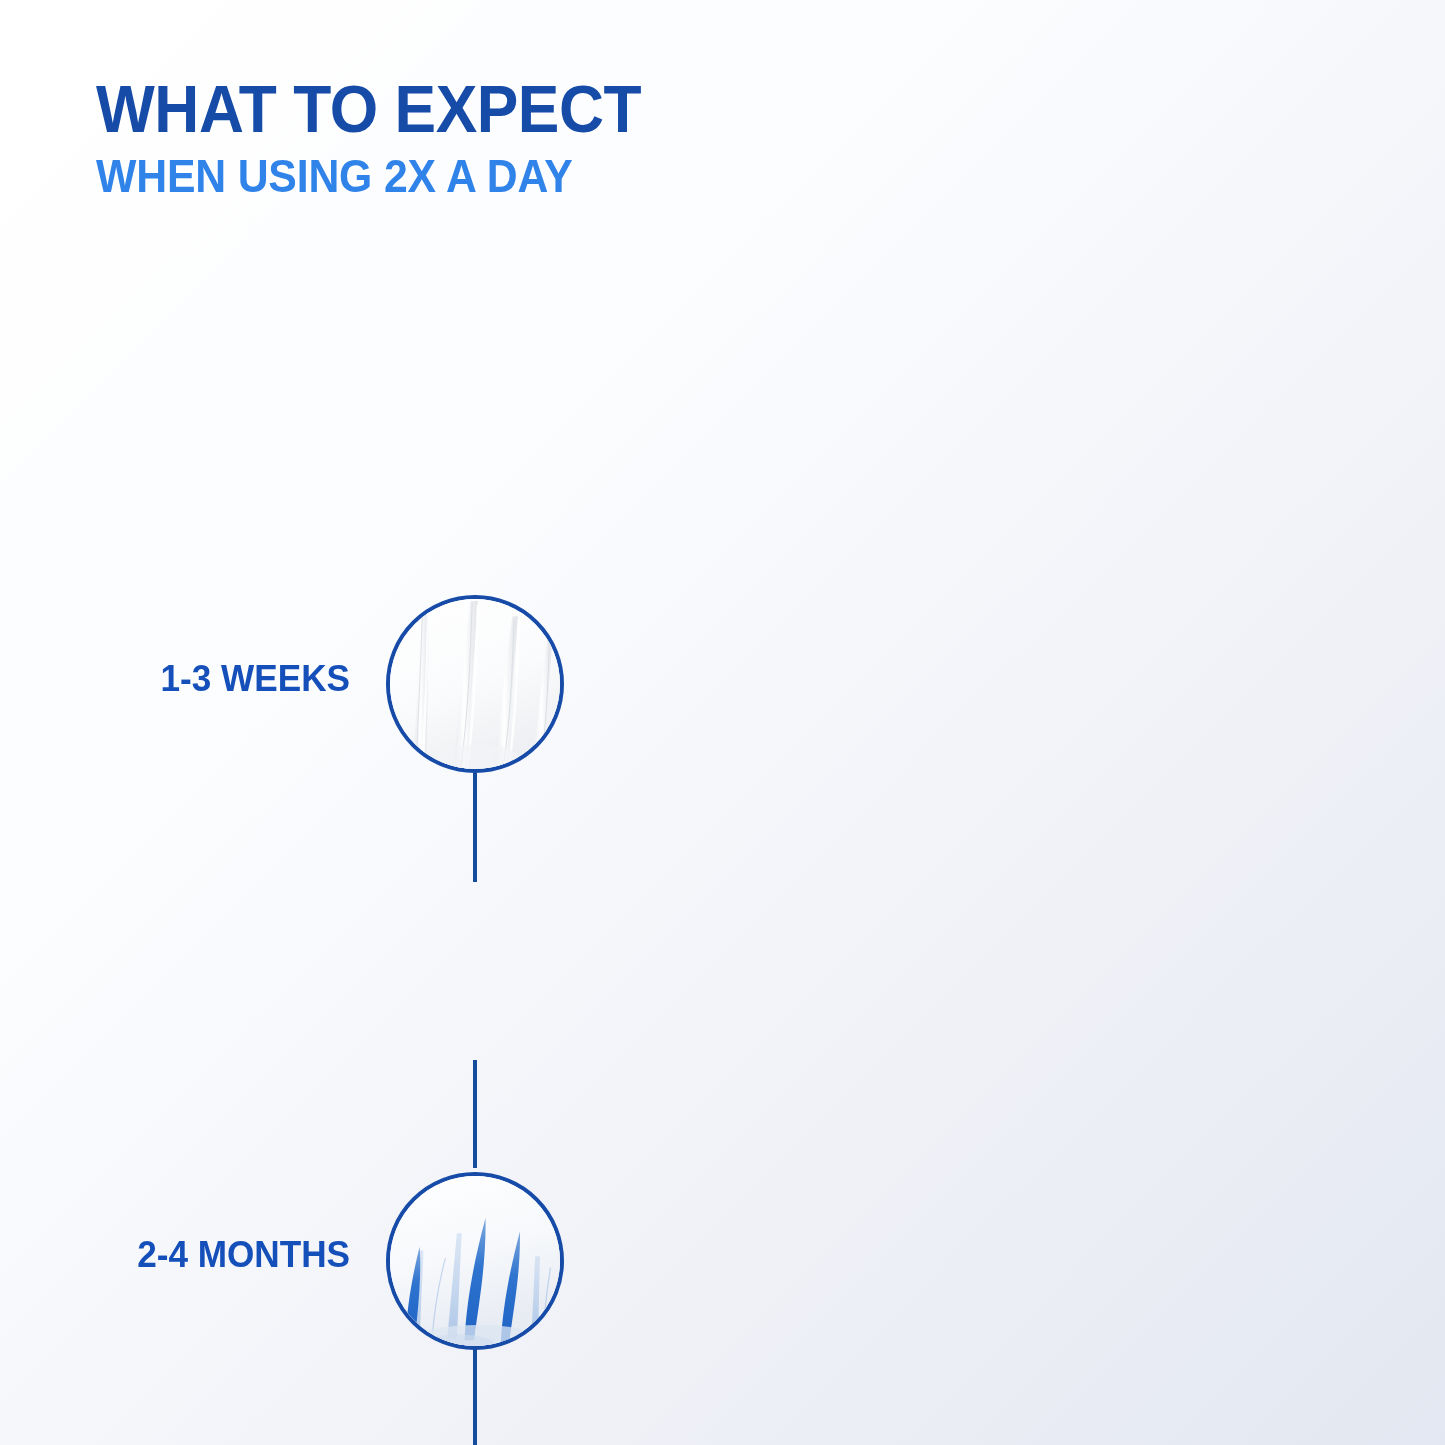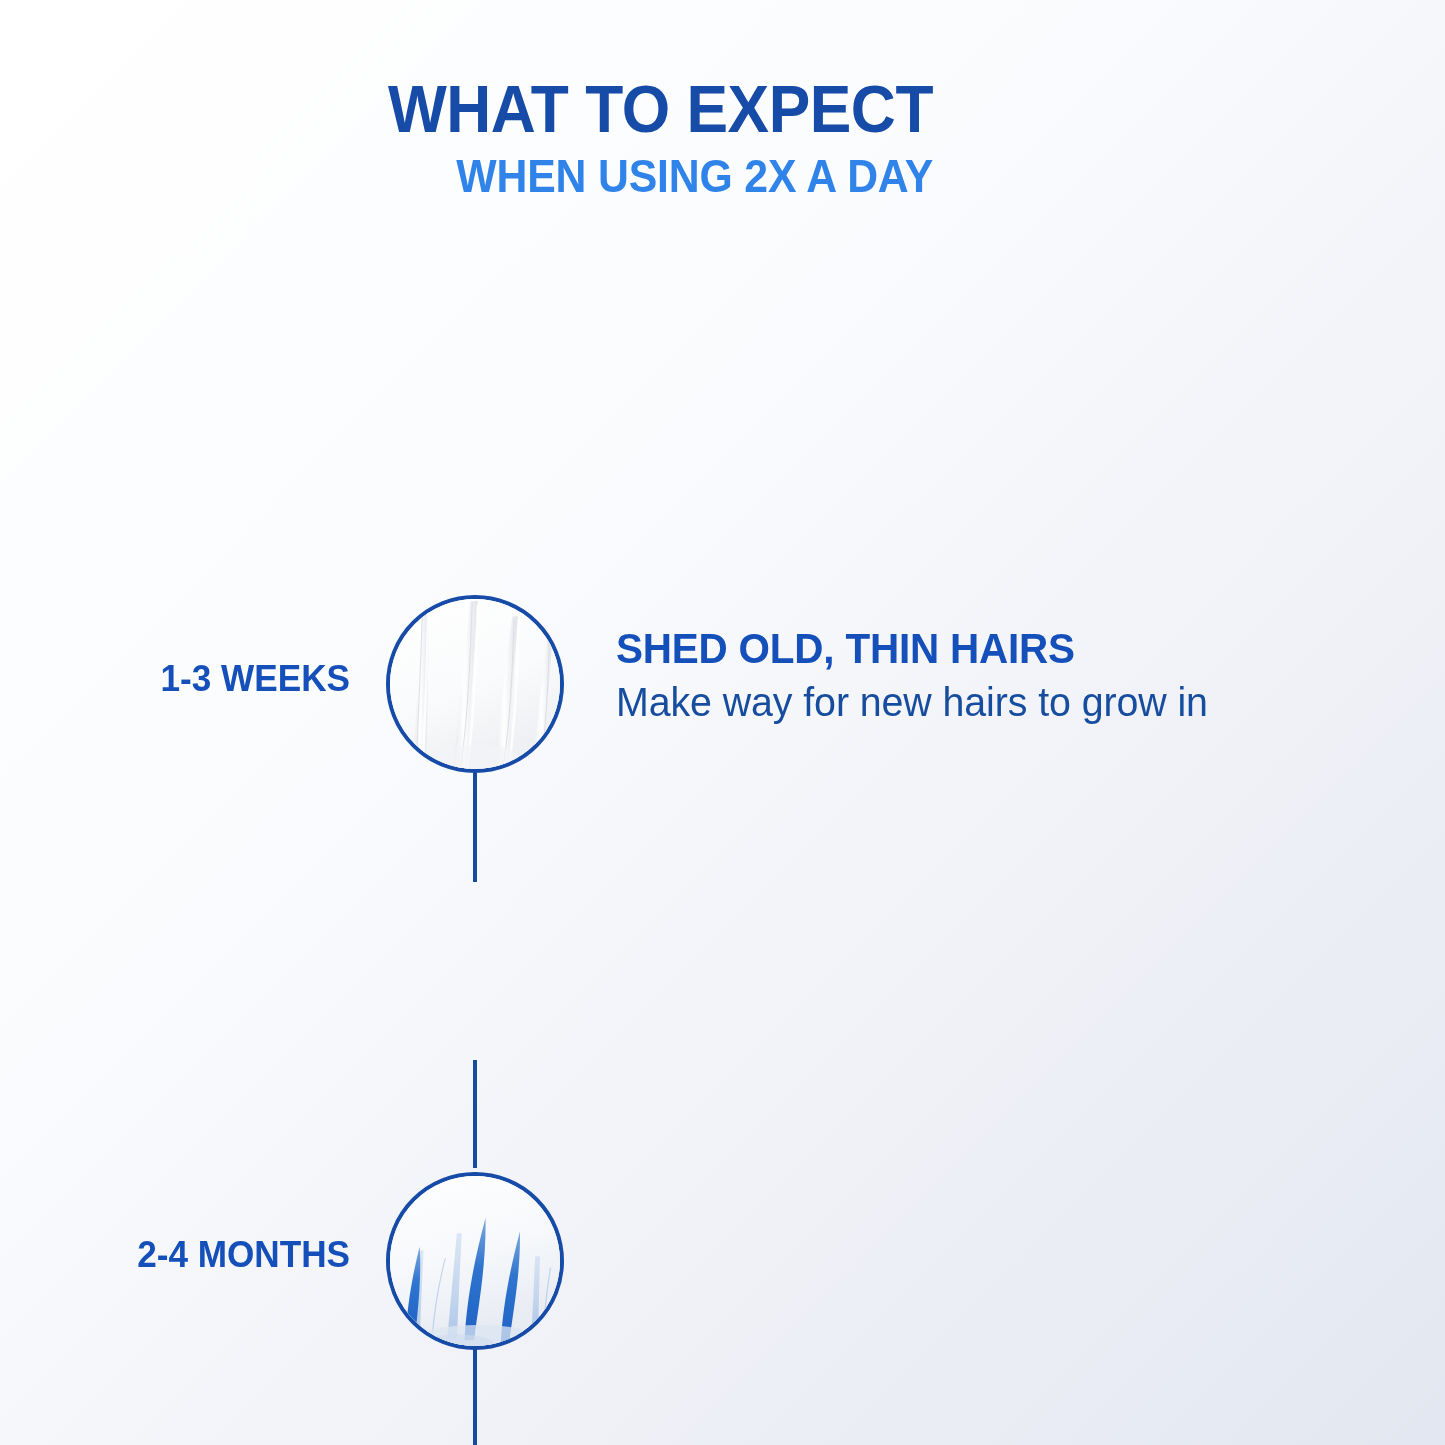--- a/index.html
+++ b/index.html
@@ -19,21 +19,20 @@
     position: absolute;
     inset: 0;
   }
 
   
   .header {
     position: absolute;
     left: 96px;
     top: 74px;
     width: 900px;
-    text-align: right;
   }
   .title {
     font-family: "Liberation Sans Narrow", "Liberation Sans", sans-serif;
     font-weight: bold;
     font-size: 67px;
     line-height: 70px;
     letter-spacing: -0.5px;
     color: #164ba8;
     transform: scaleX(0.93);
     transform-origin: left center;
@@ -188,24 +187,20 @@
             <path d="M167 32 C 166 86, 164 134, 157 178"></path>
           </g>
           <g stroke="#ffffff" stroke-width="2.6" fill="none" opacity="0.85">
             <path d="M40 14 C 39 72, 37 124, 34 178"></path>
             <path d="M92 6 C 90 64, 88 120, 81 178"></path>
             <path d="M135 22 C 133 80, 131 132, 124 178"></path>
           </g>
           <ellipse cx="92" cy="168" rx="44" ry="16" fill="#f2f4f7" opacity="0.7"></ellipse>
         </svg>
       </div>
-      <div class="step-text">
-        <div class="step-head">SHED OLD, THIN HAIRS</div>
-        <div class="step-sub">Make way for new hairs to grow in</div>
-      </div>
     </div>
 
     <div class="step" id="step-1">
       <div class="step-label">2-4 MONTHS</div>
       <div class="circle">
         <svg viewBox="0 0 178 178" preserveAspectRatio="xMidYMid slice">
           <defs>
             <linearGradient id="bg2" x1="0" y1="0" x2="0.3" y2="1">
               <stop offset="0%" stop-color="#ffffff"></stop>
               <stop offset="55%" stop-color="#f6f8fb"></stop>

